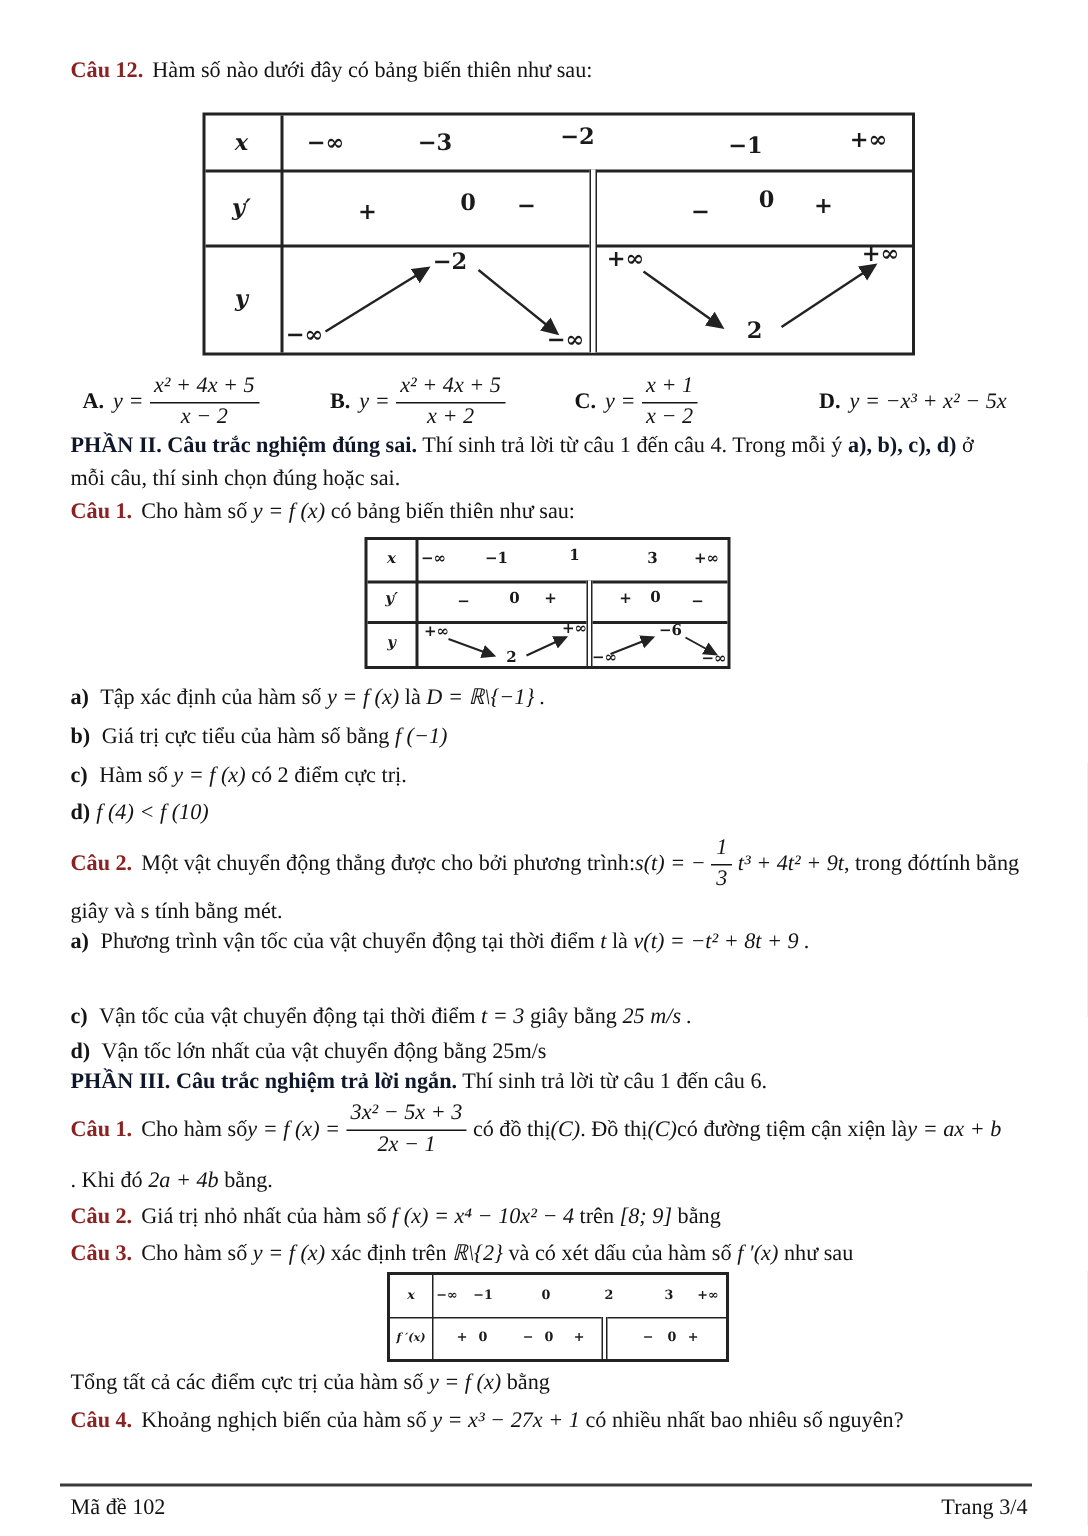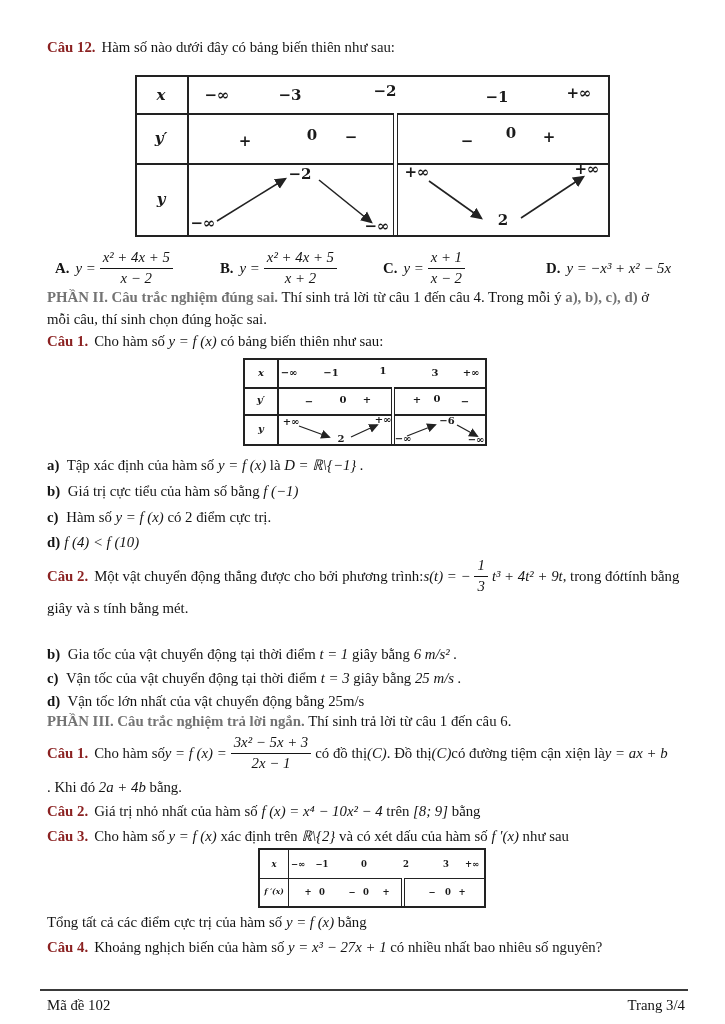--- a/index.html
+++ b/index.html
@@ -4,21 +4,21 @@
 <style>
   html,body{margin:0;padding:0;background:#e8e8e8;}
   .page{
     position:relative; width:725px; height:1024px; margin:0 auto;
     background:#ffffff; overflow:hidden;
     font-family:"Liberation Serif","DejaVu Serif",serif;
     color:#141414; font-size:14.8px; line-height:20px;
   }
   .ln{position:absolute; left:47px; white-space:nowrap;}
   .qlabel{font-weight:bold; color:#8b2222; margin-right:6px;}
-  .blk{font-weight:bold; color:#737373;}
+  .blk{font-weight:bold; color:#0f172a;}
   .ilabel{font-weight:bold; margin-right:4px;}
   .m{font-style:italic;}
   .frac{display:inline-flex; flex-direction:column; align-items:center;
         vertical-align:middle; margin:0 4px; font-style:italic; line-height:1.15;}
   .frac .num{border-bottom:1px solid #141414; padding:0 3px 1px;}
   .frac .den{padding-top:1px;}
   .optrow .opt{position:absolute; top:0; height:44px; display:flex; align-items:center;}
   .opt b{margin-right:6px;}
   .flexln{display:flex; align-items:center;}
   
@@ -189,22 +189,22 @@
       </span>
       <span class="m">t³ + 4t² + 9t</span>
       <span> , trong đó </span>
       <span class="m">t</span>
       <span> tính bằng</span>
   </div>
   <div class="ln" style="top:598px;">
     <span>giây và s tính bằng mét.</span>
   </div>
 
-  <div class="ln" style="top:644px;">
-    <b class="ilabel">b)</b><span> Gia tốc của vật chuyển động tại thời điểm </span><span class="m">t = 1</span><span> giây bằng </span><span class="m">6 m/s² .</span>
+  <div class="ln" style="top:618px;">
+    <b class="ilabel">a)</b><span> Phương trình vận tốc của vật chuyển động tại thời điểm </span><span class="m">t</span><span> là </span><span class="m">v(t) = −t² + 8t + 9 .</span>
   </div>
   <div class="ln" style="top:668px;">
     <b class="ilabel">c)</b><span> Vận tốc của vật chuyển động tại thời điểm </span><span class="m">t = 3</span><span> giây bằng </span><span class="m">25 m/s .</span>
   </div>
   <div class="ln" style="top:691px;">
     <b class="ilabel">d)</b><span> Vận tốc lớn nhất của vật chuyển động bằng </span><span>25m/s</span>
   </div>
 
   <div class="ln" style="top:711px;">
     <span class="blk">PHẦN III. Câu trắc nghiệm trả lời ngắn.</span><span> Thí sinh trả lời từ câu 1 đến câu 6.</span>

